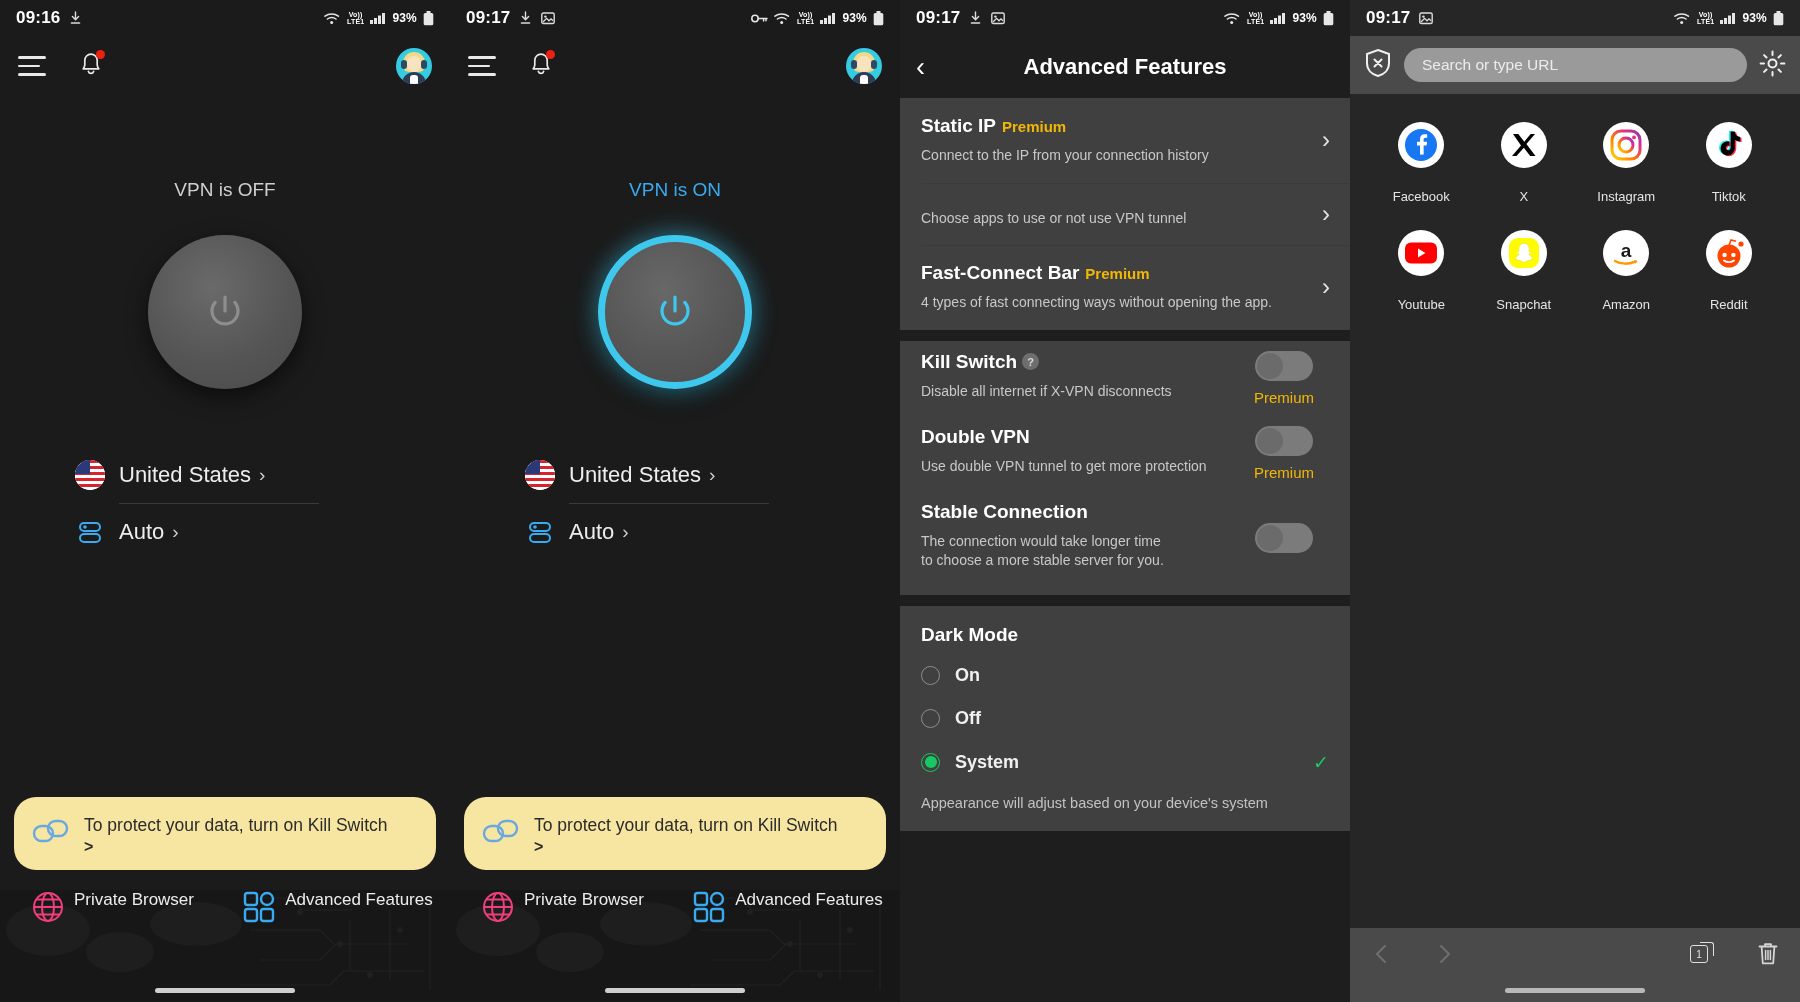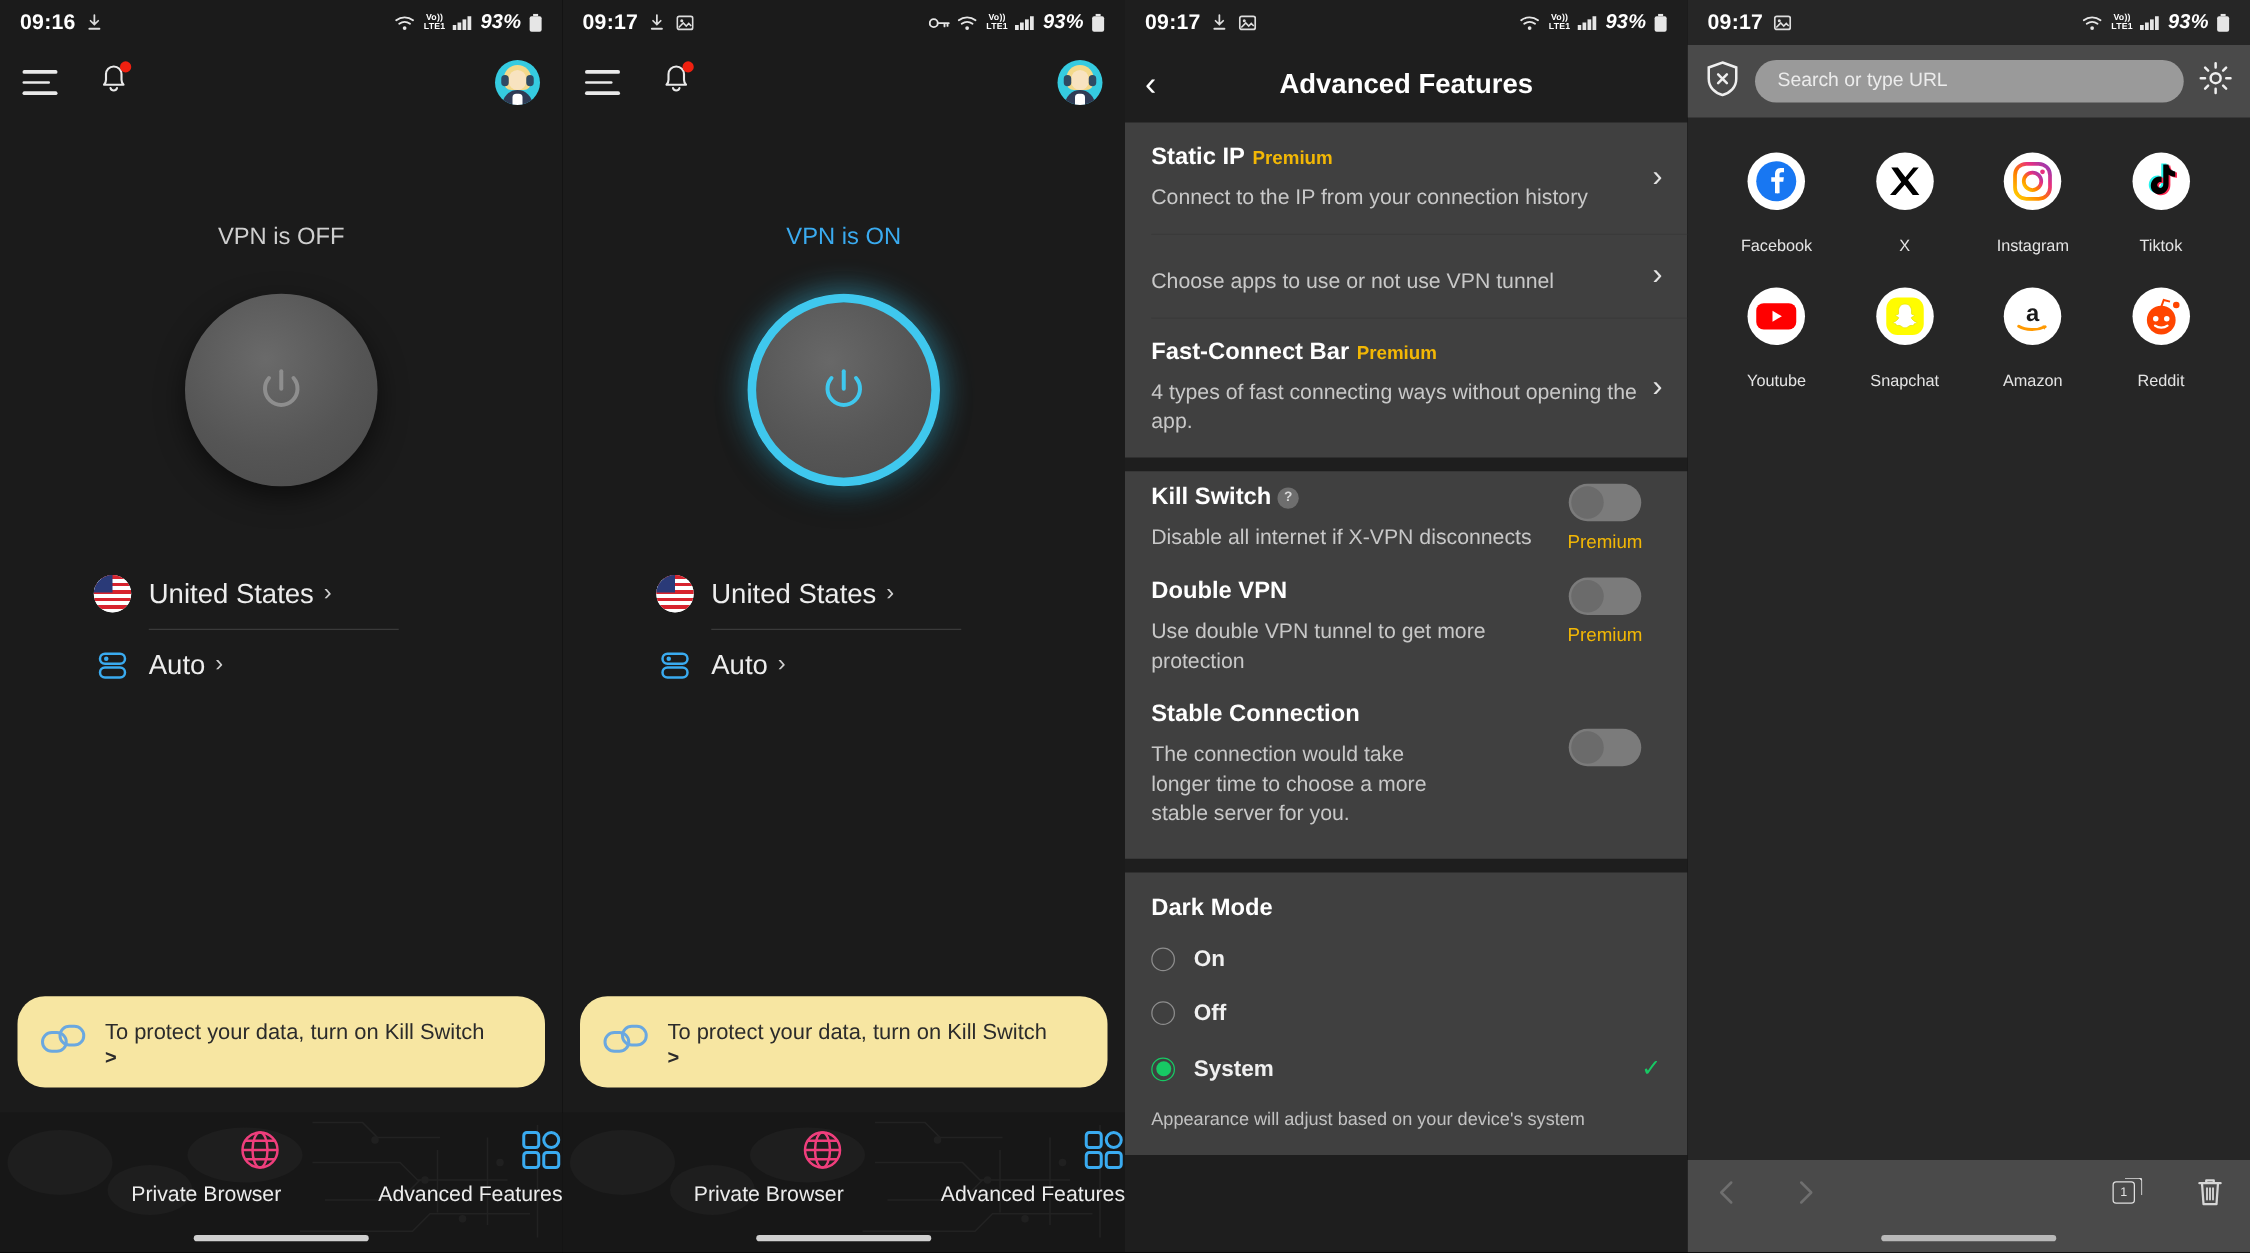--- a/index.html
+++ b/index.html
@@ -18,21 +18,21 @@
 
   
   .statusbar {
     height:36px; display:flex; align-items:center;
     padding:0 16px; color:#fff; font-size:17px; font-weight:600;
     letter-spacing:.2px;
   }
   .sb-left { display:flex; align-items:center; gap:9px; }
   .sb-right { margin-left:auto; display:flex; align-items:center; gap:6px; }
   .sb-ico { display:inline-flex; align-items:center; }
-  .sb-batt-txt { font-size:16px; font-weight:600;font-style:italic; }
+  .sb-batt-txt { font-size:12px; font-weight:600; }
   .voglte { font-size:7px; line-height:7px; text-align:center; font-weight:700; }
 
   
   .appbar { height:60px; display:flex; align-items:center; padding:0 18px; position:relative; }
   .hamburger { width:28px; display:flex; flex-direction:column; gap:6px; cursor:pointer; }
   .hamburger i { display:block; height:2.5px; background:#e9e9e9; border-radius:2px; }
   .hamburger i:nth-child(1){ width:28px; }
   .hamburger i:nth-child(2){ width:22px; }
   .hamburger i:nth-child(3){ width:28px; }
   .bell { margin-left:32px; position:relative; }
@@ -88,35 +88,35 @@
   .kb-text { color:#2b2b2b; font-size:17.5px; line-height:1.45; }
   .kb-arrow { color:#2b2b2b; font-size:16px; font-weight:700; display:block; }
 
   
   .bottombar {
     position:absolute; left:0; right:0; bottom:0; height:112px;
     background:#171717; overflow:hidden;
   }
   .bb-deco { position:absolute; inset:0; opacity:.5; }
   .bb-items { position:relative; display:flex; height:88px; }
-  .bb-item { flex:1; display:flex; flex-direction:column; align-items:flex-end; justify-content:center; gap:9px; cursor:pointer; }
+  .bb-item { flex:1; display:flex; flex-direction:row; align-items:flex-start; justify-content:center; gap:9px; cursor:pointer; }
   .bb-label { font-size:17px; color:#ececec; }
   .homebar { position:absolute; bottom:9px; left:50%; transform:translateX(-50%); width:140px; height:5px; border-radius:3px; background:#cfcfcf; }
 
   
   .af-head { height:62px; display:flex; align-items:center; padding:0 16px; position:relative; }
   .af-back { font-size:27px; color:#fff; cursor:pointer; line-height:1; }
   .af-title { position:absolute; left:0; right:0; text-align:center; font-size:22px; font-weight:700; color:#fff; pointer-events:none; }
   .card { background:#404040; margin-bottom:11px; }
   .af-row { display:flex; align-items:center; padding:17px 20px 17px 21px; position:relative; cursor:pointer; }
   .af-row + .af-row::before { content:""; position:absolute; left:21px; right:0; top:0; height:1px; background:#3a3a3a; }
   .af-main { flex:1; }
   .af-t { font-size:19px; font-weight:700; color:#fff; }
   .af-prem { color:#f2b705; font-size:15px; font-weight:700; margin-left:6px; }
-  .af-sub { font-size:17px; color:#c8c8c8; margin-top:9px; line-height:1.4; }
+  .af-sub { font-size:14px; color:#c8c8c8; margin-top:9px; line-height:1.4; }
   .af-chev { color:#e3e3e3; font-size:24px; margin-left:12px; }
 
   .tg-row { display:flex; align-items:flex-start; padding:10px 21px; position:relative; }
   .tg-row + .tg-row::before { content:""; position:absolute; left:21px; right:0; top:0; height:0px; }
   .tg-right { width:90px; display:flex; flex-direction:column; align-items:center; margin-left:10px; }
   .toggle { width:58px; height:30px; border-radius:15px; background:#7b7b7b; position:relative; cursor:pointer; flex:none; }
   .toggle .knob { position:absolute; left:2px; top:2px; width:26px; height:26px; border-radius:50%; background:#6b6b6b; }
   .tg-prem { margin-top:8px; color:#f2b705; font-size:15px; }
 
   .dm-title { font-size:19px; font-weight:700; color:#fff; padding:18px 21px 8px; }

